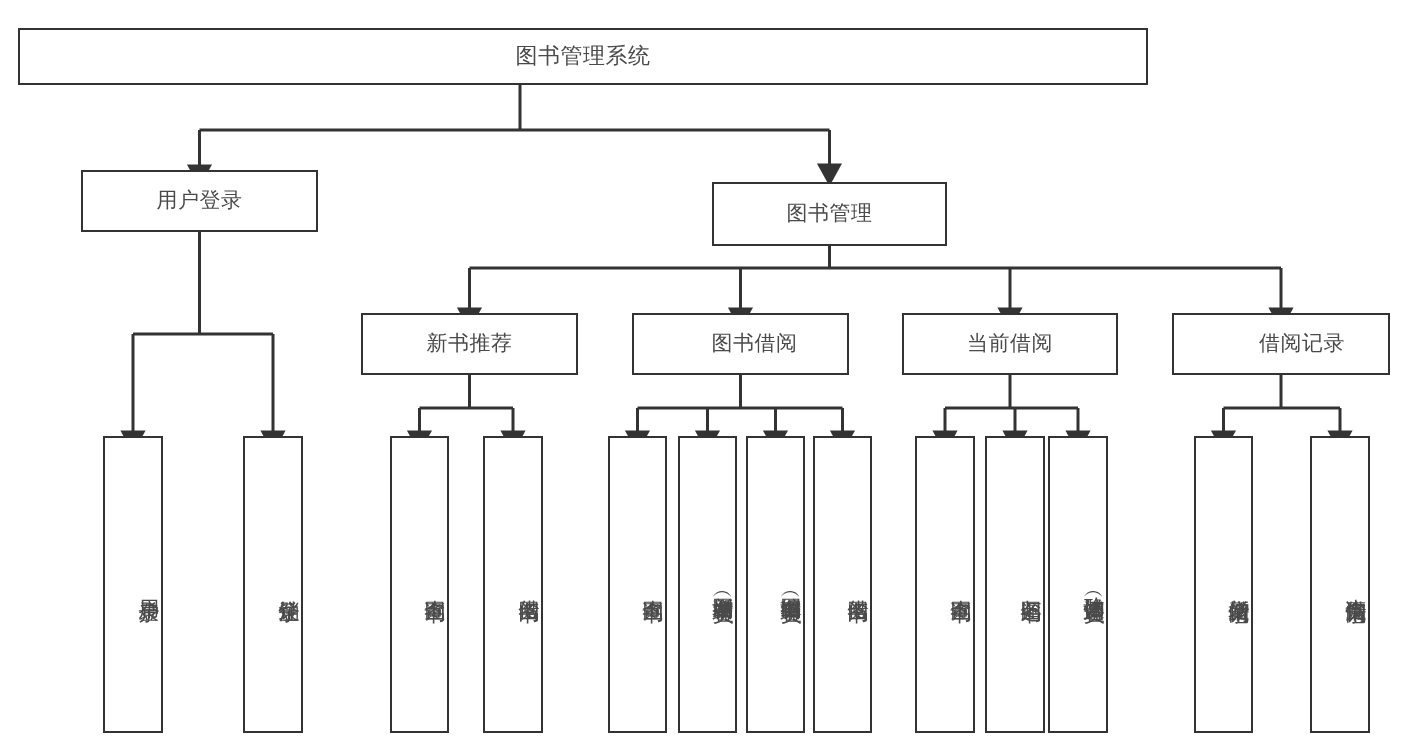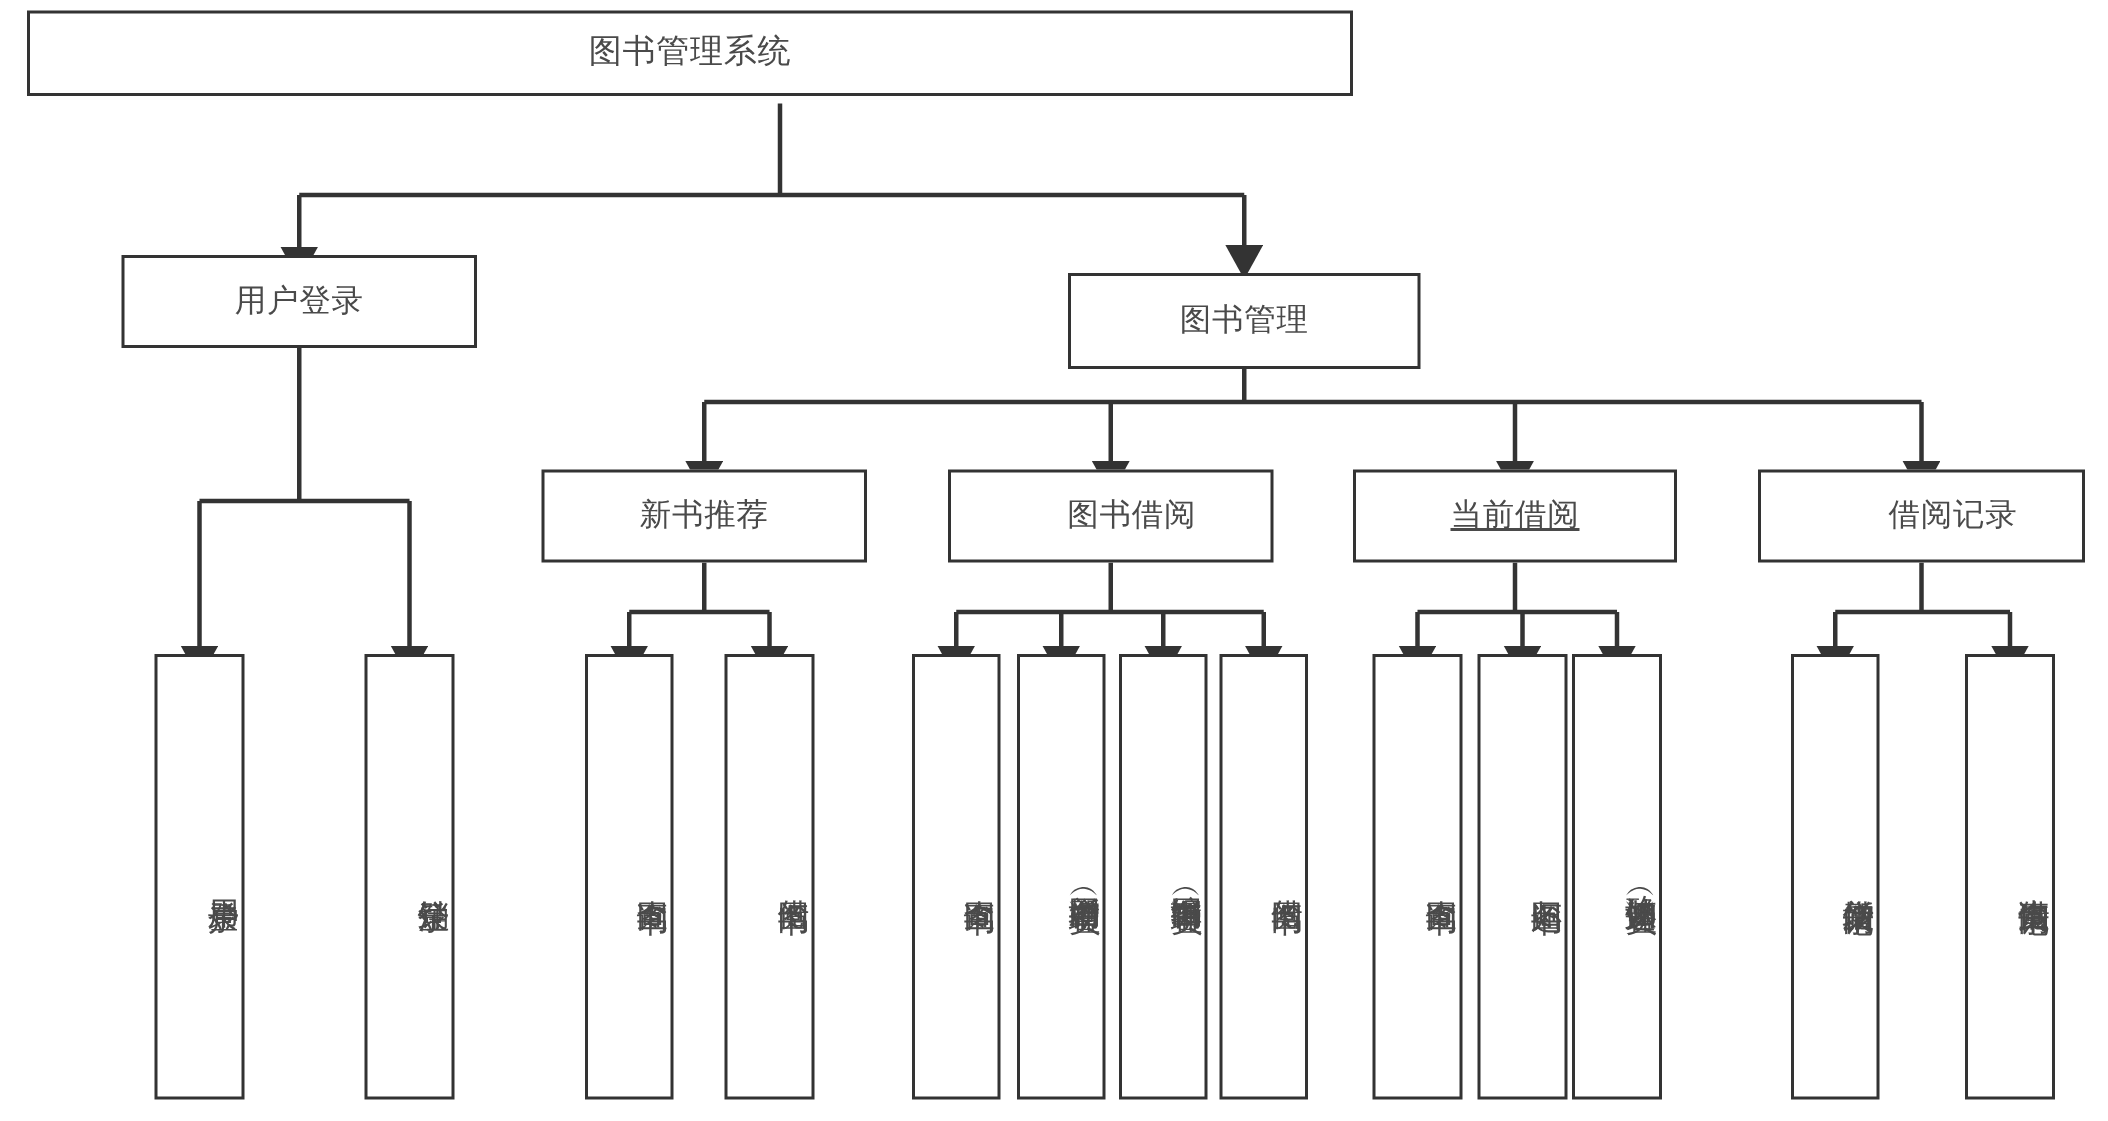--- a/index.html
+++ b/index.html
@@ -117,36 +117,36 @@
         <path d="M 1015 408 L 1015 434" marker-end="url(#arrowhead)"></path>
         <path d="M 1078 408 L 1078 434" marker-end="url(#arrowhead)"></path>
         <path d="M 1281 375 L 1281 408"></path>
         <path d="M 1223.5 408 L 1340 408"></path>
         <path d="M 1223.5 408 L 1223.5 434" marker-end="url(#arrowhead)"></path>
         <path d="M 1340 408 L 1340 434" marker-end="url(#arrowhead)"></path>
       </g>
   </svg>
 
   <div id="nodes-layer">
-      <div class="node horizontal root" style="left: 18px; top: 7px; width: 884px; height: 57px;">
+      <div class="node horizontal root" style="left: 18px; top: 28px; width: 1130px; height: 57px;">
         <span class="node-label">图书管理系统</span>
       </div>
       <div class="node horizontal" style="left: 81px; top: 170px; width: 237px; height: 62px;">
         <span class="node-label">用户登录</span>
       </div>
       <div class="node horizontal" style="left: 712px; top: 182px; width: 235px; height: 64px;">
         <span class="node-label">图书管理</span>
       </div>
       <div class="node horizontal" style="left: 361px; top: 313px; width: 217px; height: 62px;">
         <span class="node-label">新书推荐</span>
       </div>
       <div class="node horizontal" style="left: 632px; top: 313px; width: 217px; height: 62px; padding-left: 28px;">
         <span class="node-label">图书借阅</span>
       </div>
-      <div class="node horizontal" style="left: 902px; top: 313px; width: 216px; height: 62px; text-decoration: underline;">
+      <div class="node horizontal" style="left: 902px; top: 313px; width: 216px; height: 62px;">
         <span class="node-label">当前借阅</span>
       </div>
       <div class="node horizontal" style="left: 1172px; top: 313px; width: 218px; height: 62px; padding-left: 42px;">
         <span class="node-label">借阅记录</span>
       </div>
       <div class="node vertical" style="left: 103px; top: 436px; width: 60px; height: 297px;">
         <span class="node-label">用户登录</span>
       </div>
       <div class="node vertical" style="left: 243px; top: 436px; width: 60px; height: 297px;">
         <span class="node-label">注销登录</span>

